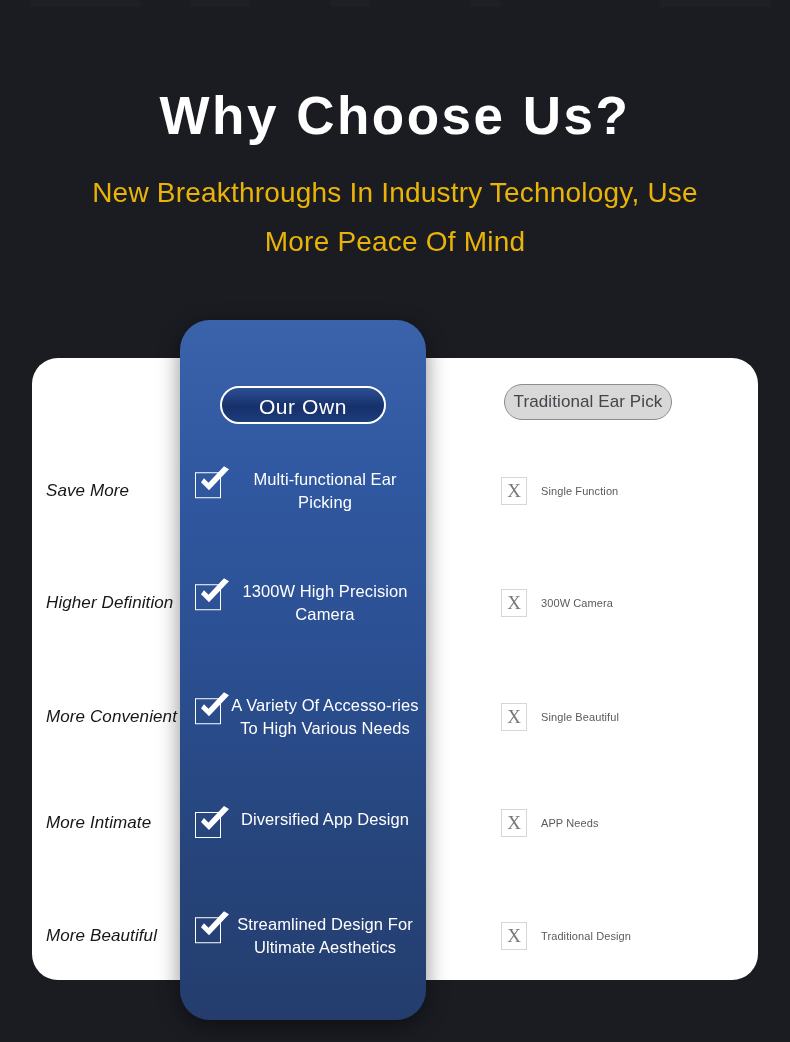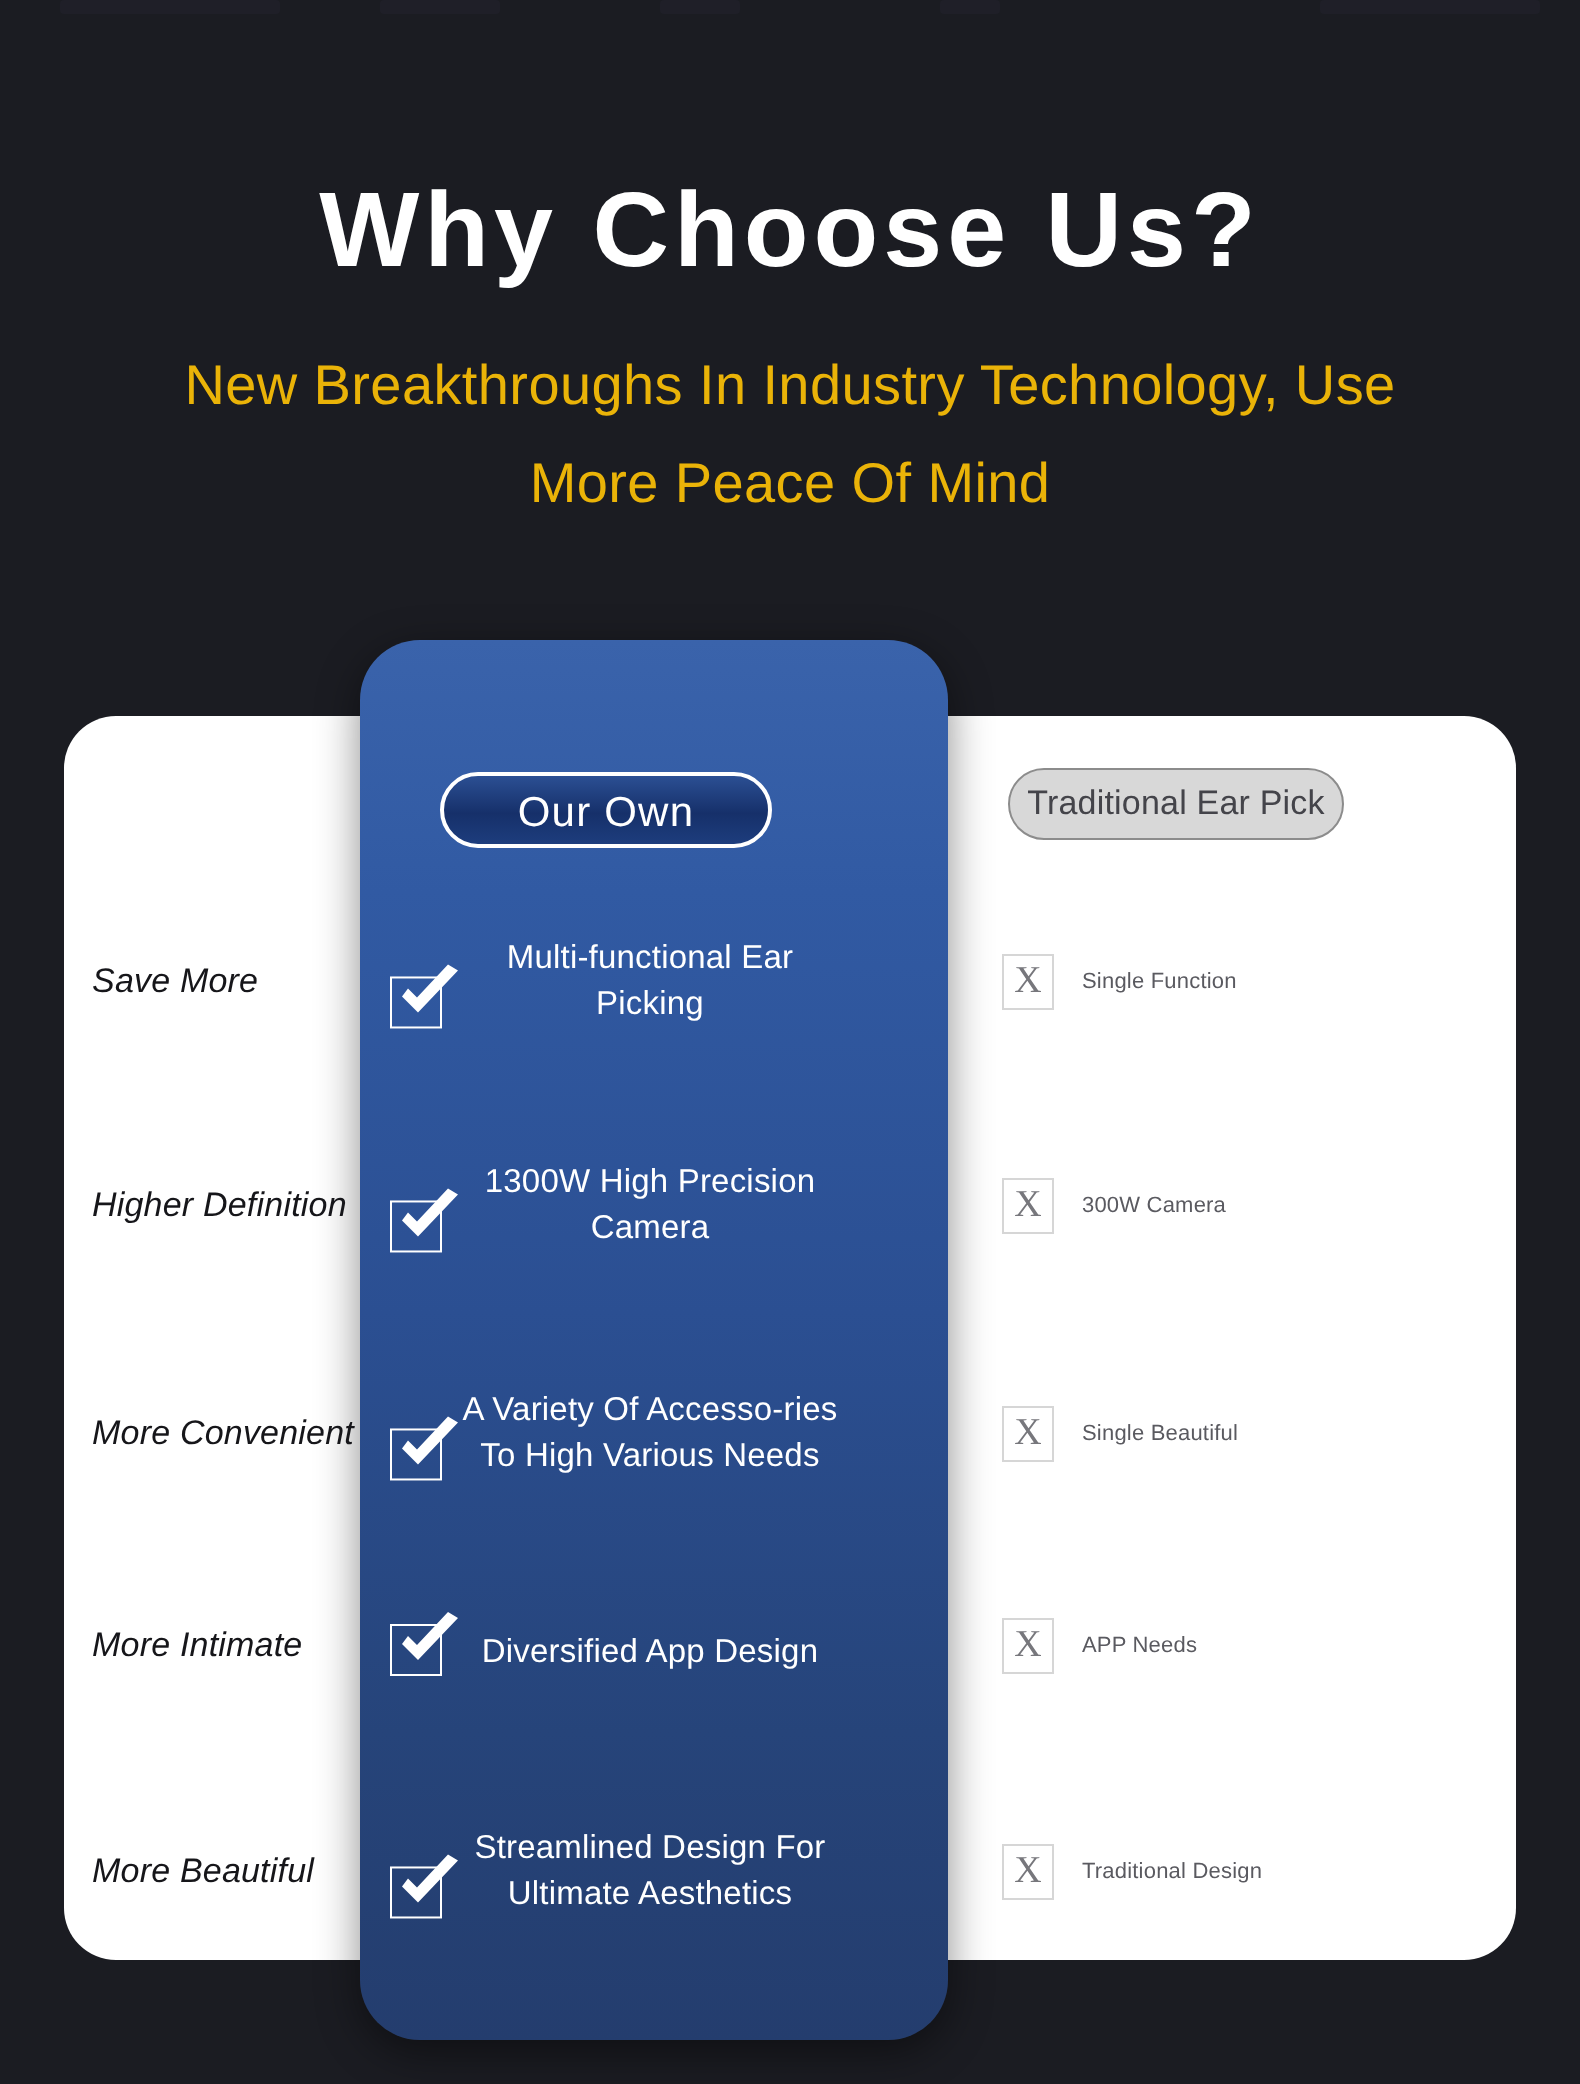--- a/index.html
+++ b/index.html
@@ -60,21 +60,21 @@
     height: 622px;
     background: #ffffff;
     border-radius: 26px;
     box-sizing: border-box;
   }
 
   .blue-card {
     position: absolute;
     left: 180px;
     top: 320px;
-    width: 294px;
+    width: 246px;
     height: 700px;
     border-radius: 30px;
     background: linear-gradient(180deg, #3a63ab 0%, #315aa3 18%, #2b4f92 48%, #26447a 78%, #243d6e 100%);
     box-shadow: 0 6px 22px rgba(0,0,0,0.45);
     box-sizing: border-box;
   }
 
   
   .pill-our-own {
     position: absolute;
@@ -129,21 +129,21 @@
     white-space: nowrap;
     font-style: italic;
   }
 
   .mid-cell {
     position: absolute;
     left: 195px;
     width: 228px;
     transform: translateY(-50%);
     display: flex;
-    align-items: flex-end;
+    align-items: flex-start;
   }
   .mid-text {
     flex: 1;
     color: #ffffff;
     font-size: 16.5px;
     line-height: 1.38;
     text-align: center;
     letter-spacing: 0.1px;
     margin-left: 2px;
   }

